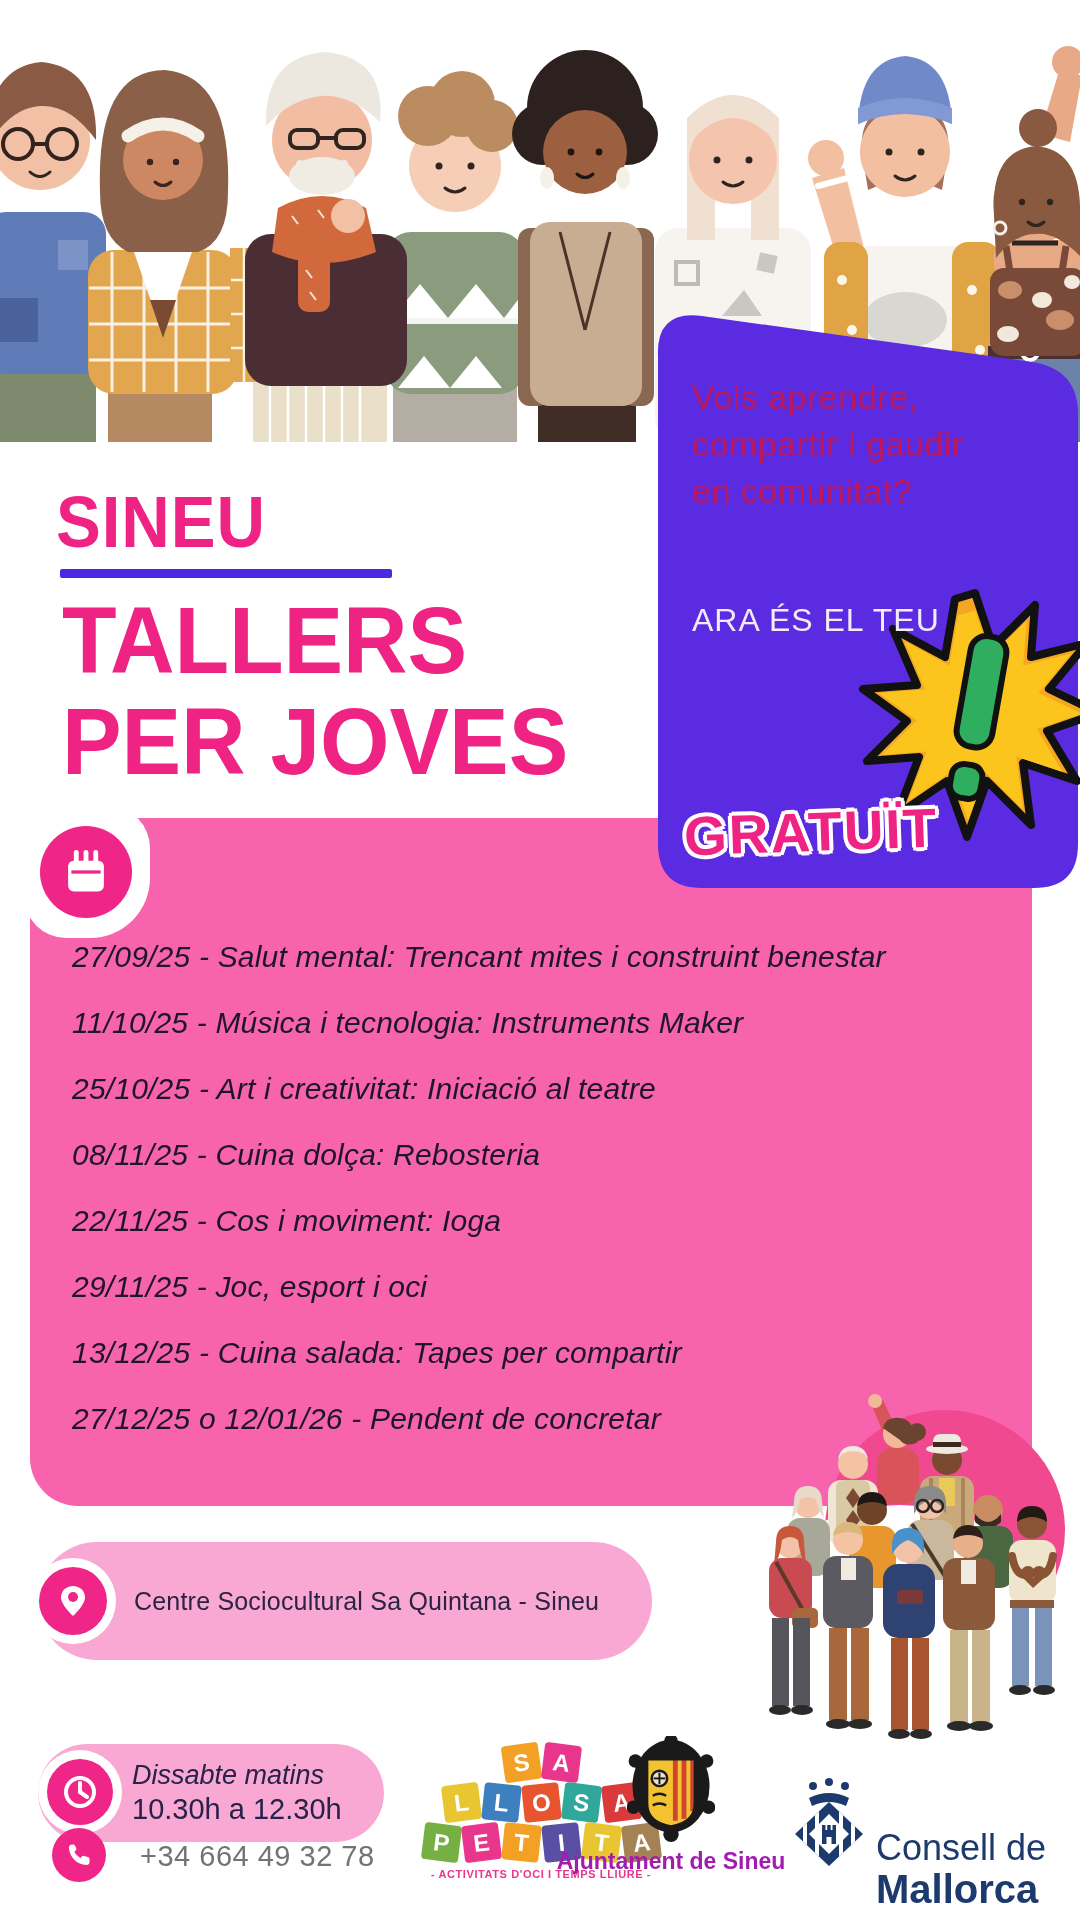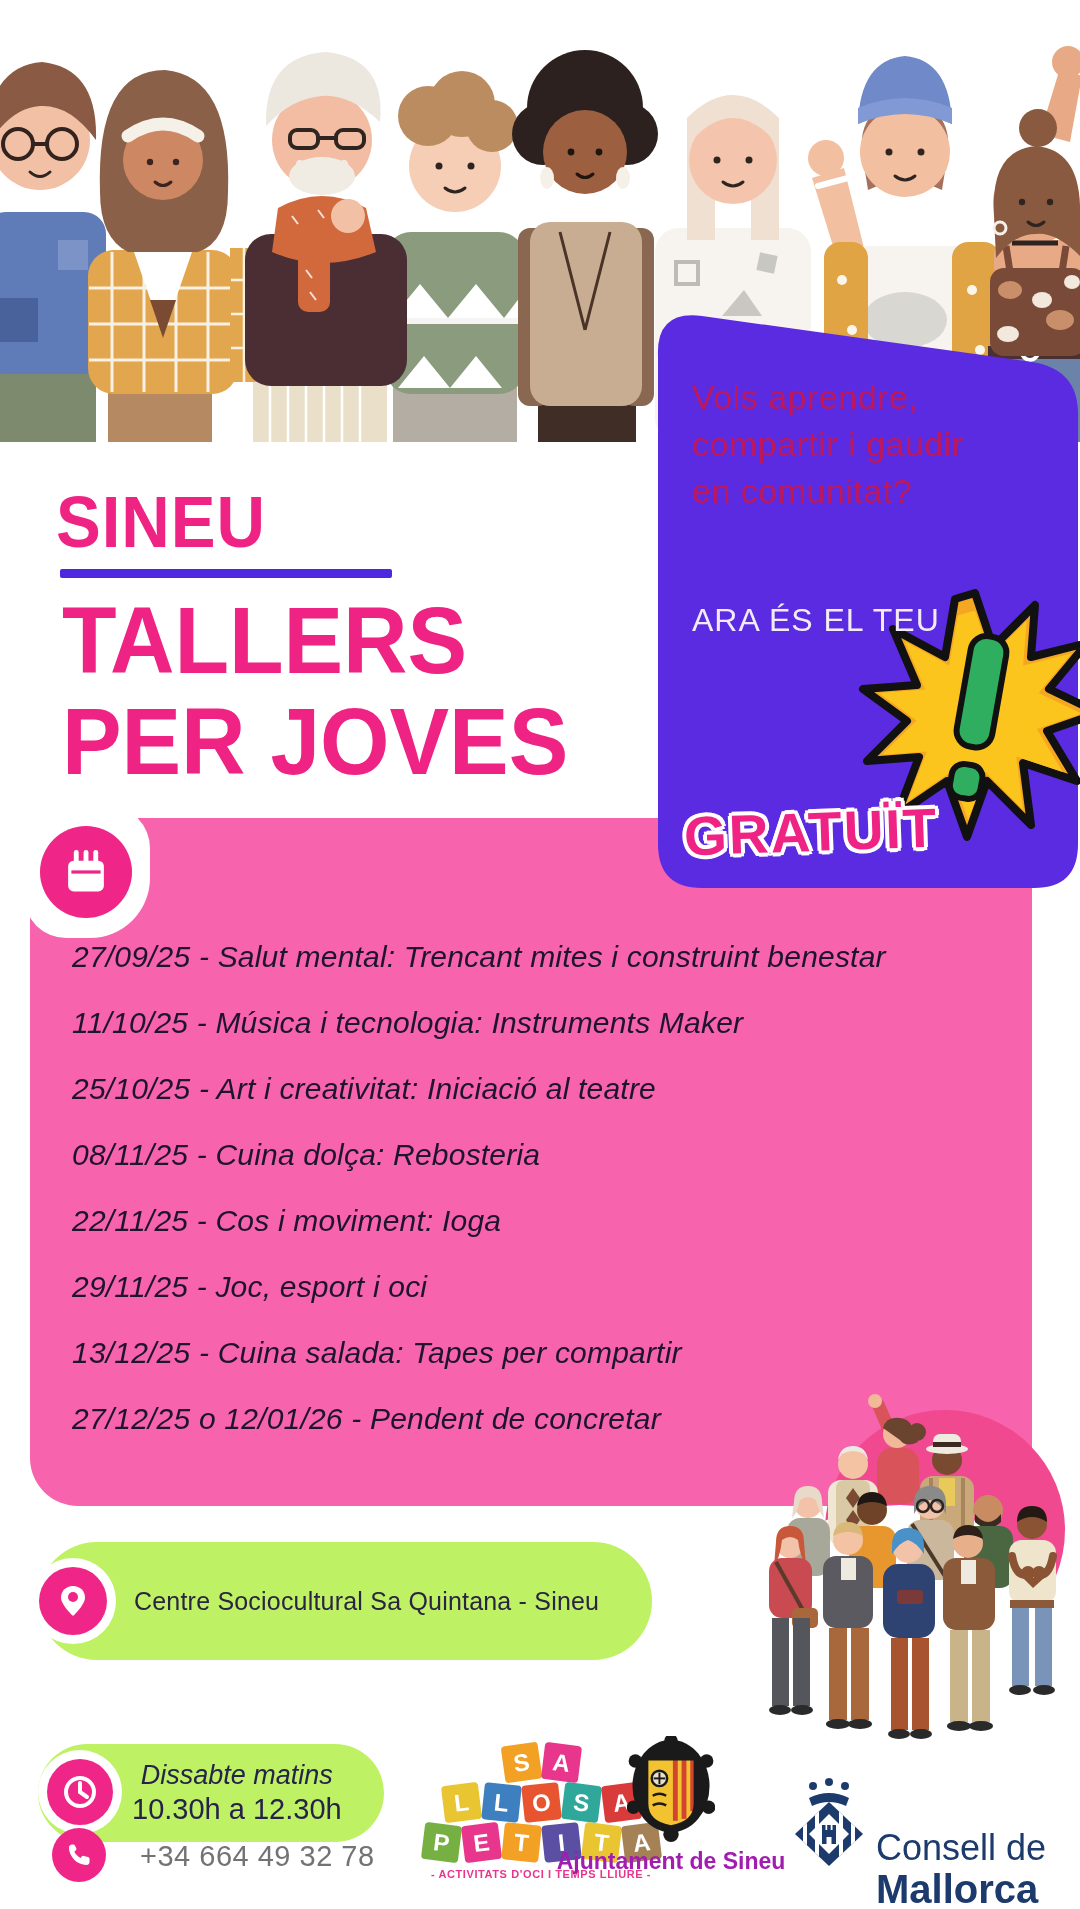--- a/index.html
+++ b/index.html
@@ -24,21 +24,21 @@
   
   .panel{left:30px;top:818px;width:1002px;height:688px;background:#F763AD;border-radius:48px;z-index:1;}
   .cal-badge{left:24px;top:806px;width:126px;height:132px;background:#ffffff;
              border-radius:42px 42px 60px 42px;z-index:2;}
   .cal-circle{left:40px;top:826px;width:92px;height:92px;background:#EF2688;border-radius:50%;
               z-index:3;display:flex;align-items:center;justify-content:center;}
   .sched{left:72px;top:929px;width:950px;z-index:2;margin-top:12px;}
   .sched-line{font-size:30px;font-style:italic;font-weight:500;color:#1E1430;
               line-height:32px;margin-bottom:34px;letter-spacing:.2px;}
   
-  .pill{background:#bef264;border-radius:60px;z-index:6;text-align:center;}
+  .pill{background:#f9a8d4;border-radius:60px;z-index:6;}
   .loc-pill{left:38px;top:1542px;width:614px;height:118px;}
   .time-pill{left:38px;top:1744px;width:346px;height:98px;}
   .ring{position:absolute;background:#ffffff;border-radius:50%;display:flex;
         align-items:center;justify-content:center;}
   .ring-inner{background:#EF2688;border-radius:50%;display:flex;align-items:center;justify-content:center;}
   .loc-text{position:absolute;left:96px;top:0;height:118px;display:flex;align-items:center;
             font-size:25px;color:#2B2342;font-weight:500;letter-spacing:.2px;}
   .time-text{position:absolute;left:94px;top:15px;color:#26224A;}
   .time-l1{font-size:27px;font-style:italic;font-weight:500;line-height:33px;}
   .time-l2{font-size:29px;font-weight:500;line-height:35px;}

